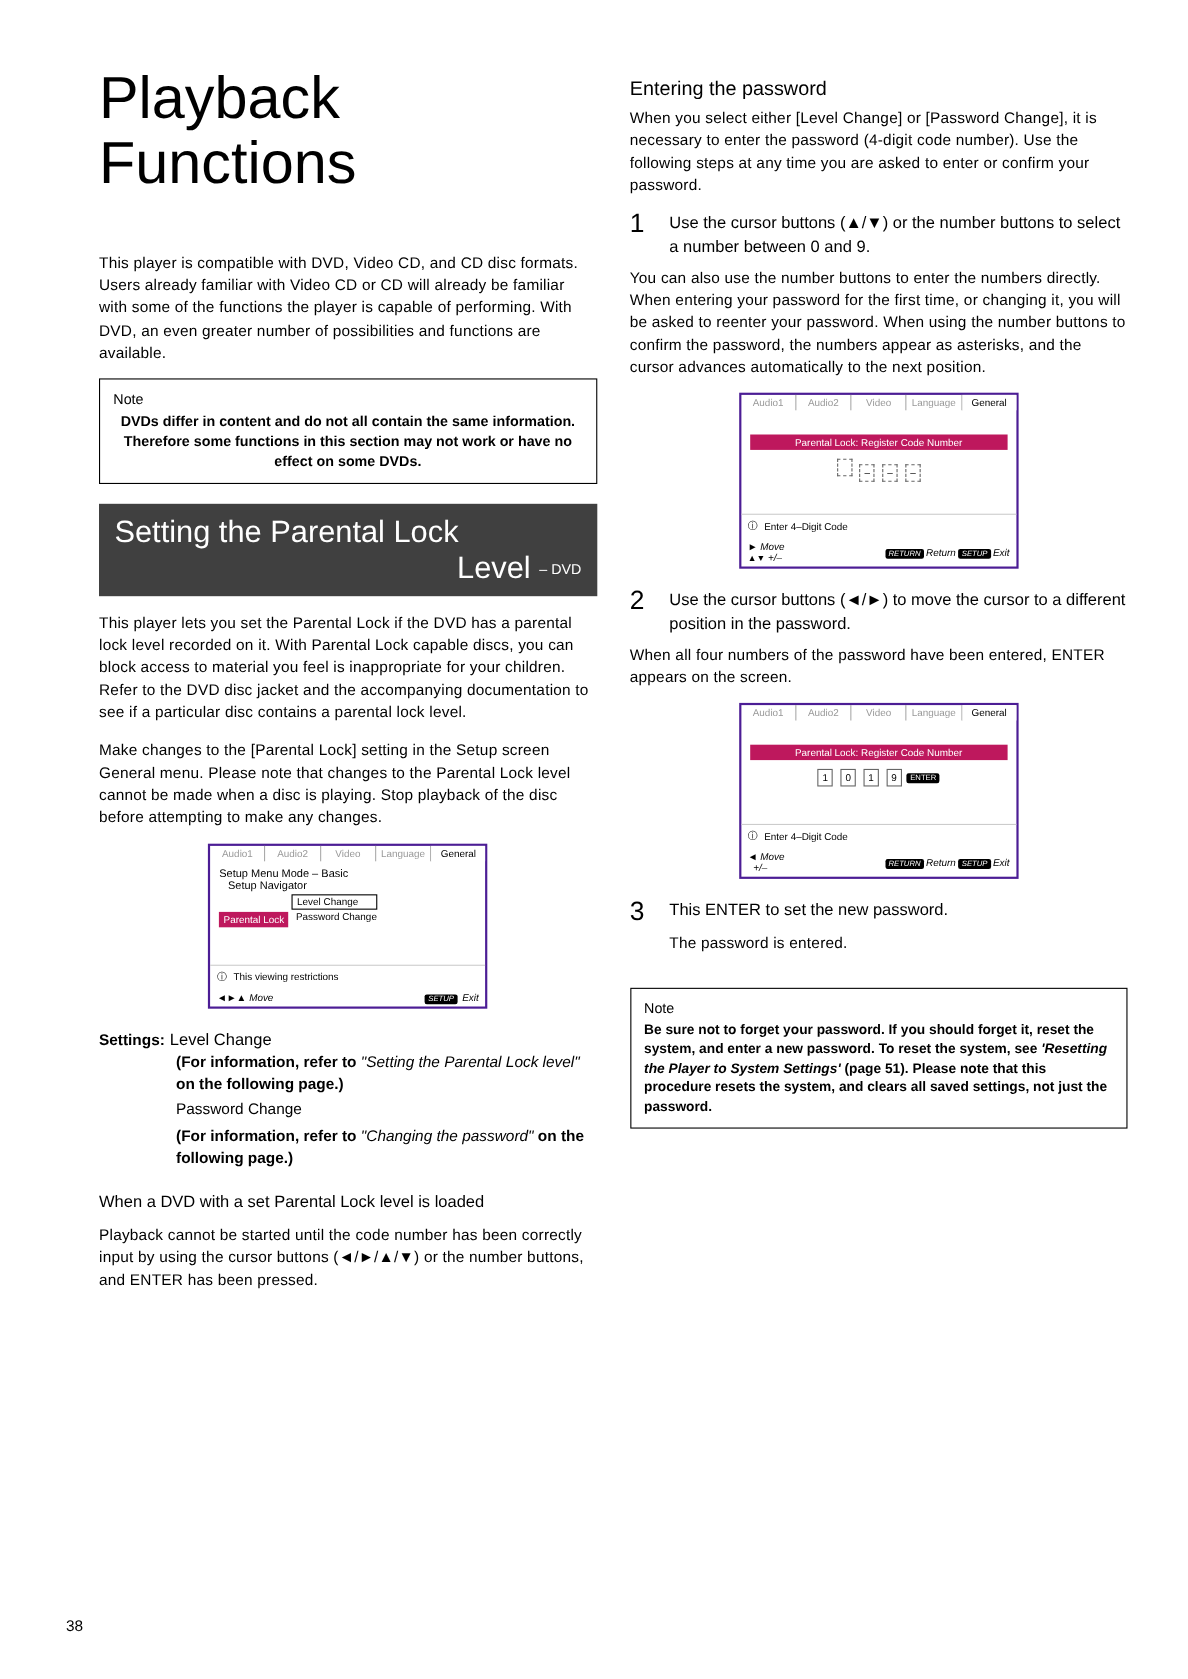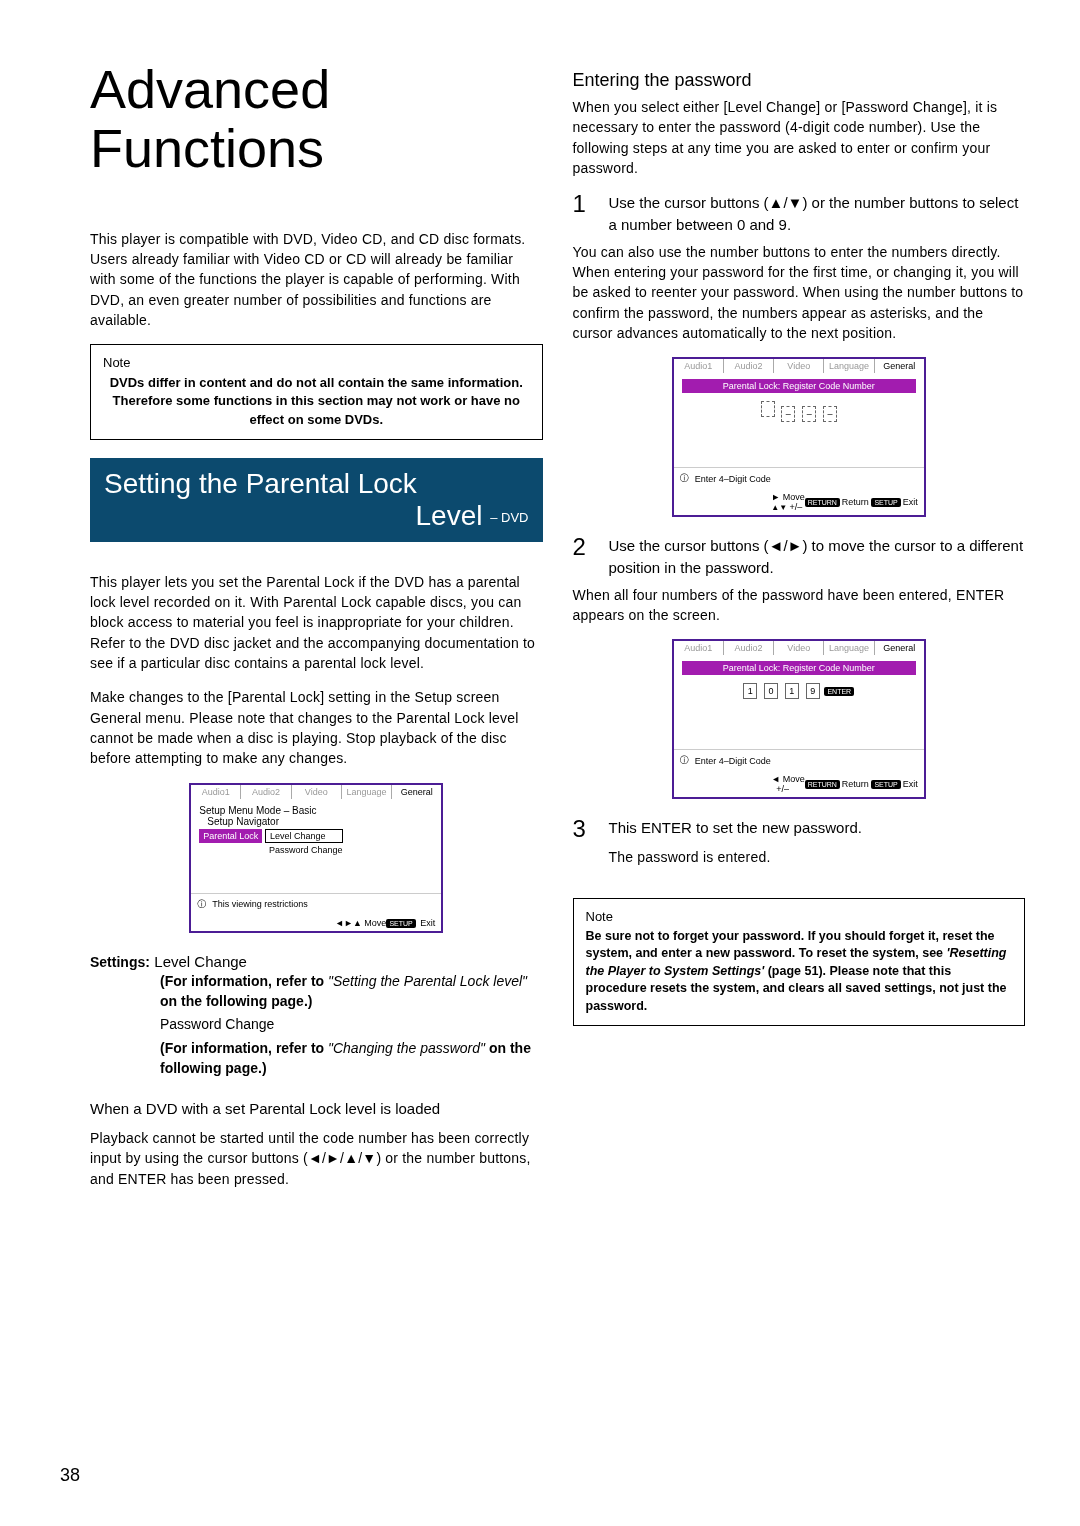--- a/index.html
+++ b/index.html
@@ -63,24 +63,24 @@
     line-height: 1.4;
     text-align: center;
   }
   .note-txt2 {
     font-size: 12.5px;
     font-weight: 700;
     line-height: 1.4;
   }
   .note-txt2 .it { font-style: italic; font-weight: 700; }
   .section-banner {
-    background: #0c4a6e;
+    background: #404040;
     color: #fff;
     padding: 10px 14px 10px 14px;
-    margin-bottom: 30px;
+    margin-bottom: 14px;
   }
   .section-banner .line1 {
     font-size: 28px;
     font-weight: 400;
   }
   .section-banner .line2 {
     font-size: 28px;
     font-weight: 400;
     text-align: right;
   }
@@ -144,48 +144,50 @@
     color: #000;
     background: #fff;
     border-bottom: 0;
   }
   .ui-content {
     padding: 6px 8px 8px 8px;
     min-height: 80px;
     position: relative;
   }
   .ui-blackbar {
-    background: #a21caf;
+    background: #be185d;
     color: #fff;
     font-size: 9px;
     padding: 2px 4px;
     display: inline-block;
+    margin-top: 16px;
   }
   .ui-whitebar {
     background: #fff;
     color: #000;
     font-size: 9px;
     padding: 1px 4px;
     display: inline-block;
     border: 1px solid #000;
   }
   .ui-btm {
     border-top: 1px solid #ccc;
     padding: 4px 6px;
     display: flex;
     align-items: center;
     gap: 6px;
     font-size: 9px;
   }
   .ui-footer {
     display:flex;
-    justify-content:flex-end;
+    justify-content:space-between;
     align-items:center;
     padding:3px 6px;
     font-size:9px;
+    font-style:italic;
   }
   .ui-chip {
     background:#000;
     color:#fff;
     font-size:7px;
     padding:1px 3px;
     border-radius:2px;
     margin-right:2px;
   }
   .digit-box {
@@ -195,32 +197,32 @@
     border:1px dashed #666;
     margin:0 2px;
     text-align:center;
     font-size:9px;
     line-height:14px;
   }
   .page-num {
     position: absolute;
     bottom: 40px;
     left: 60px;
-    font-size: 18px;
+    font-size: 14px;
   }
   .col-right-top { margin-top: 10px; }
 </style>
 </head>
 <body>
 
 <div class="page">
   <div class="cols">
 
     <div class="col">
-      <div class="big-title">Advanced Functions</div>
+      <div class="big-title">Playback Functions</div>
 
       <div class="bold-para">This player is compatible with DVD, Video CD, and CD disc formats. Users already familiar with Video CD or CD will already be familiar with some of the functions the player is capable of performing. With DVD, an even greater number of possibilities and functions are available.</div>
 
       <div class="note-box">
         <div class="note-label">Note</div>
         <div class="note-txt">DVDs differ in content and do not all contain the same information. Therefore some functions in this section may not work or have no effect on some DVDs.</div>
       </div>
 
       <div class="section-banner">
         <div class="line1">Setting the Parental Lock</div>

